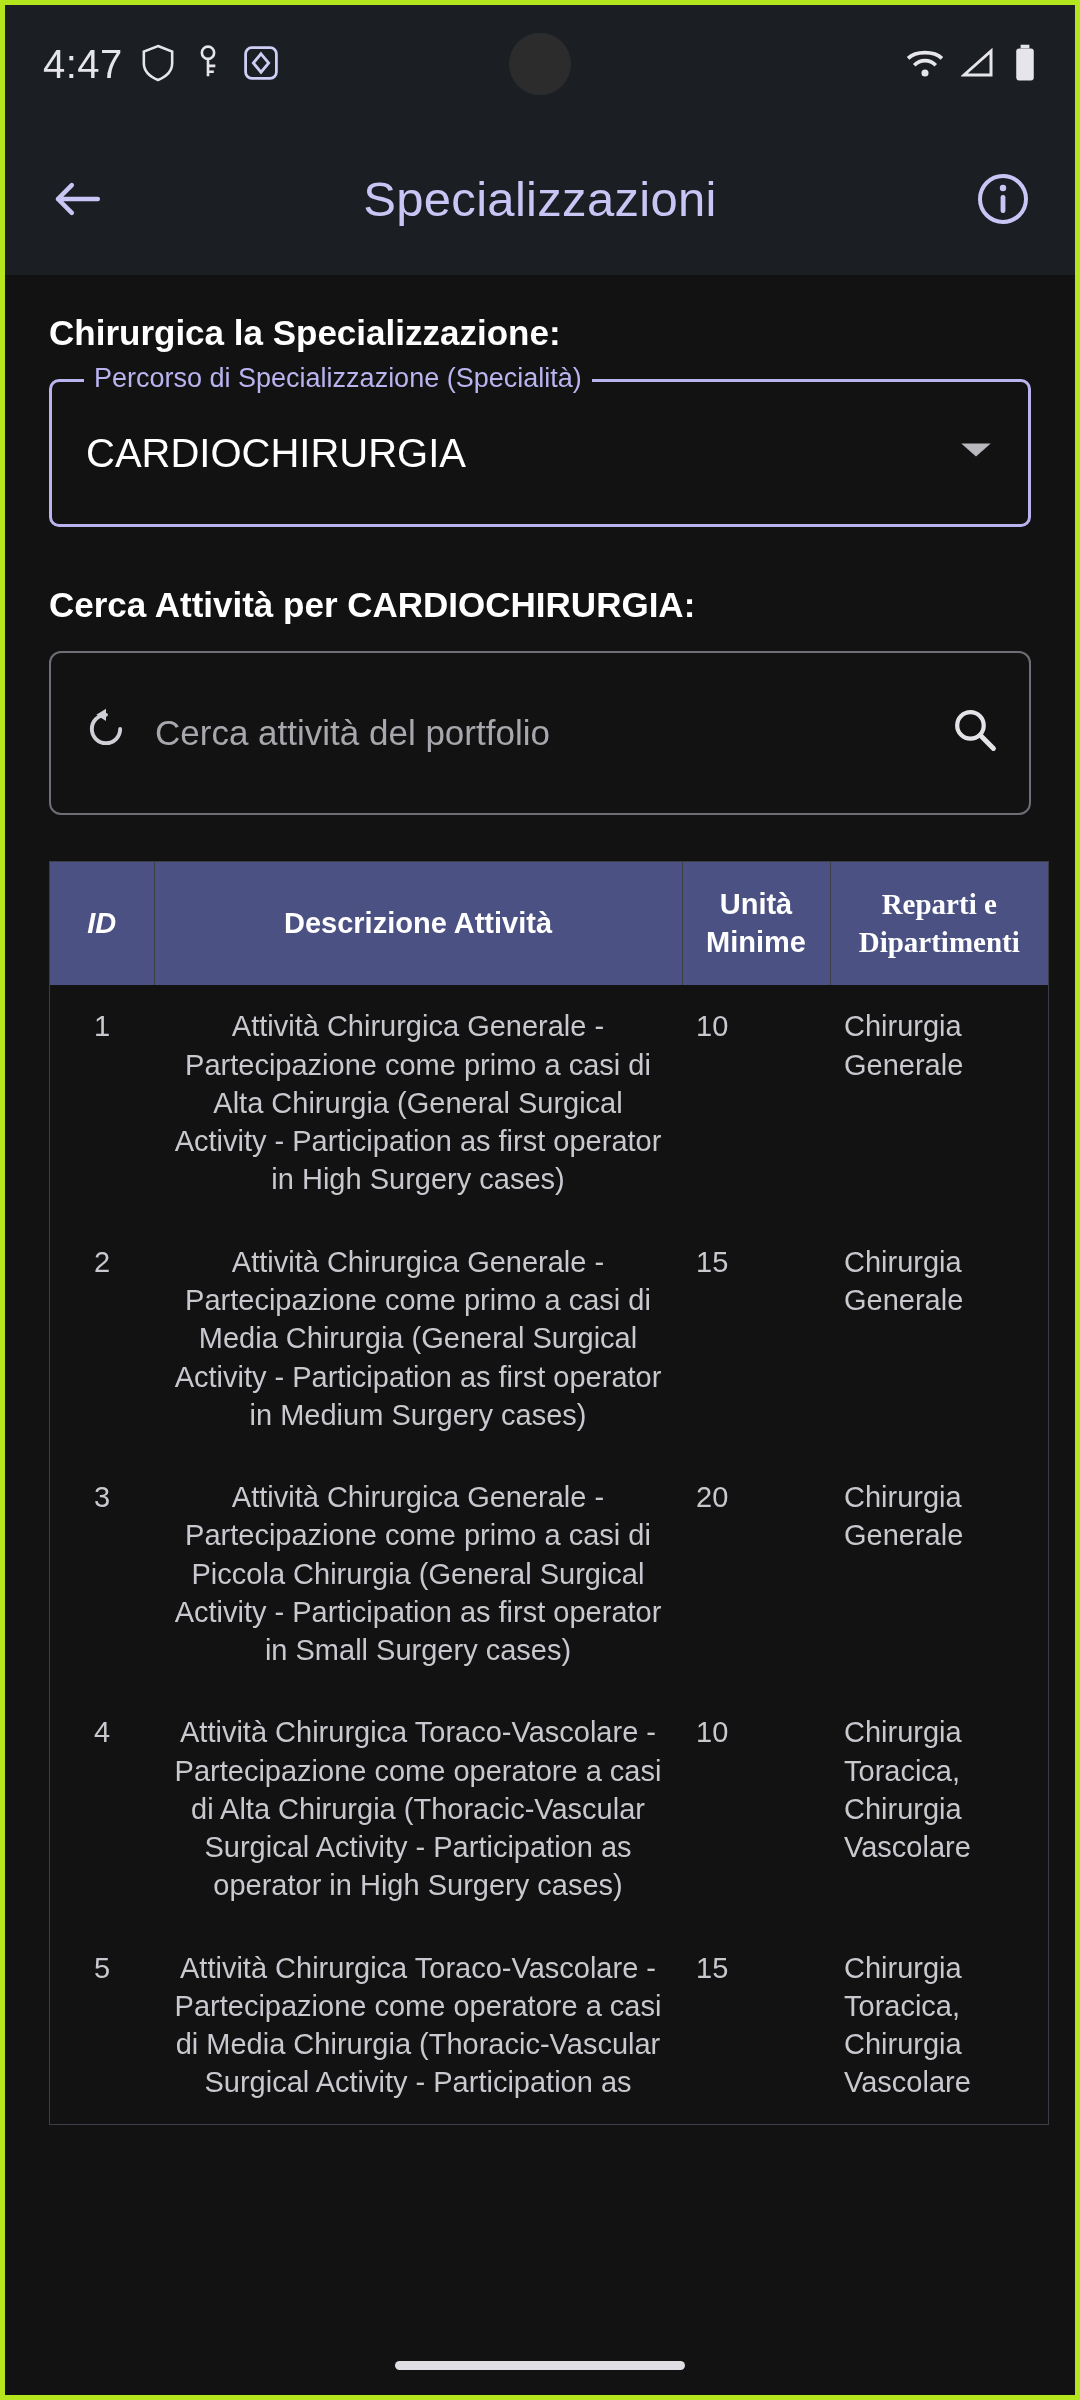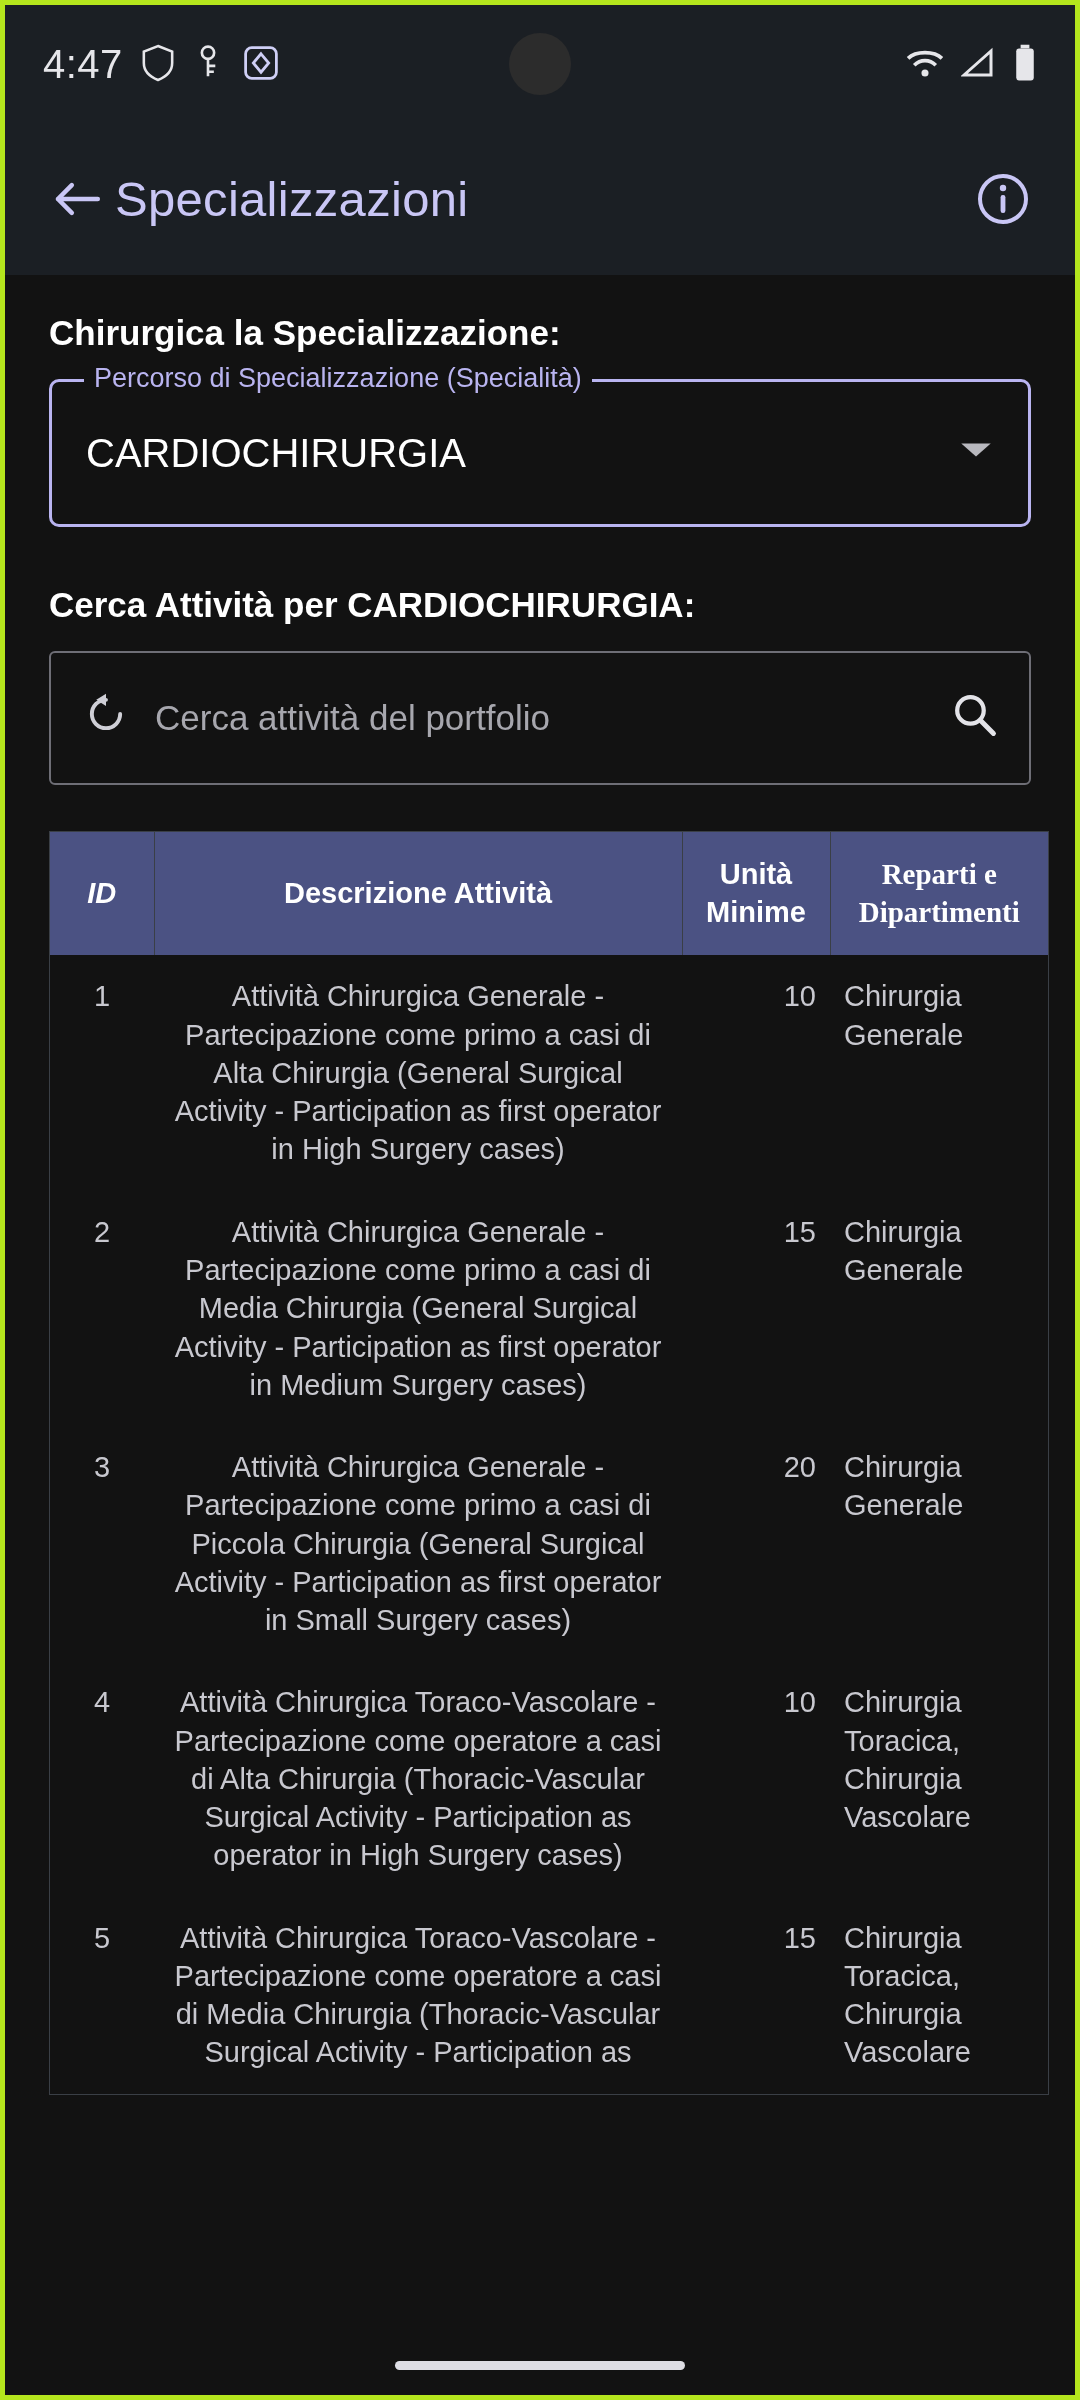--- a/index.html
+++ b/index.html
@@ -70,21 +70,21 @@
   #back-btn {
     width: 76px;
     height: 76px;
     display: flex;
     align-items: center;
     justify-content: center;
     color: #c9c6f5;
   }
   #app-title {
     flex: 1;
-    text-align: left;
+    text-align: center;
     font-size: 49px;
     color: #c9c6f5;
     font-weight: 400;
     letter-spacing: 0.3px;
   }
   #info-btn {
     width: 76px;
     height: 76px;
     display: flex;
     align-items: center;
@@ -128,22 +128,22 @@
     font-size: 40px;
     flex: 1;
   }
   #dropdown-caret {
     color: #b8b8be;
     font-size: 22px;
   }
   
   #search-wrap {
     border: 2px solid #6e6e76;
-    border-radius: 6px;
-    height: 134px;
+    border-radius: 12px;
+    height: 164px;
     display: flex;
     align-items: center;
     padding: 0 32px;
     margin-top: 26px;
     margin-bottom: 46px;
   }
   #refresh-icon { color: #cfcfd6; font-size: 40px; margin-right: 26px; }
   #search-input {
     flex: 1;
     background: transparent;
@@ -175,21 +175,21 @@
   #table thead th:last-child { border-right: none; }
   #table tbody td {
     color: #c8c8cf;
     font-size: 29px;
     padding: 22px 14px 22px 14px;
     vertical-align: top;
     line-height: 1.32;
   }
   td.c-id { text-align: center; width: 104px; color: #c8c8cf; }
   td.c-desc { width: 528px; text-align: center; }
-  td.c-min { width: 148px; text-align: right; }
+  td.c-min { width: 148px; text-align: left; }
   td.c-dep { width: 218px; }
   
   #nav-bar {
     position: absolute;
     bottom: 0;
     left: 0;
     width: 100%;
     height: 60px;
     background: #121212;
     display: flex;

